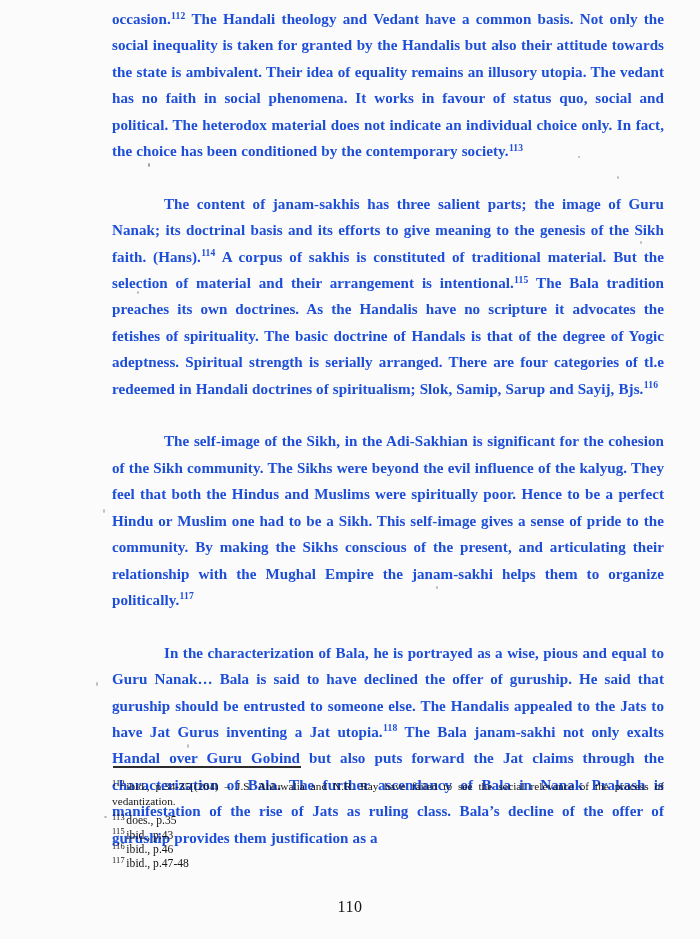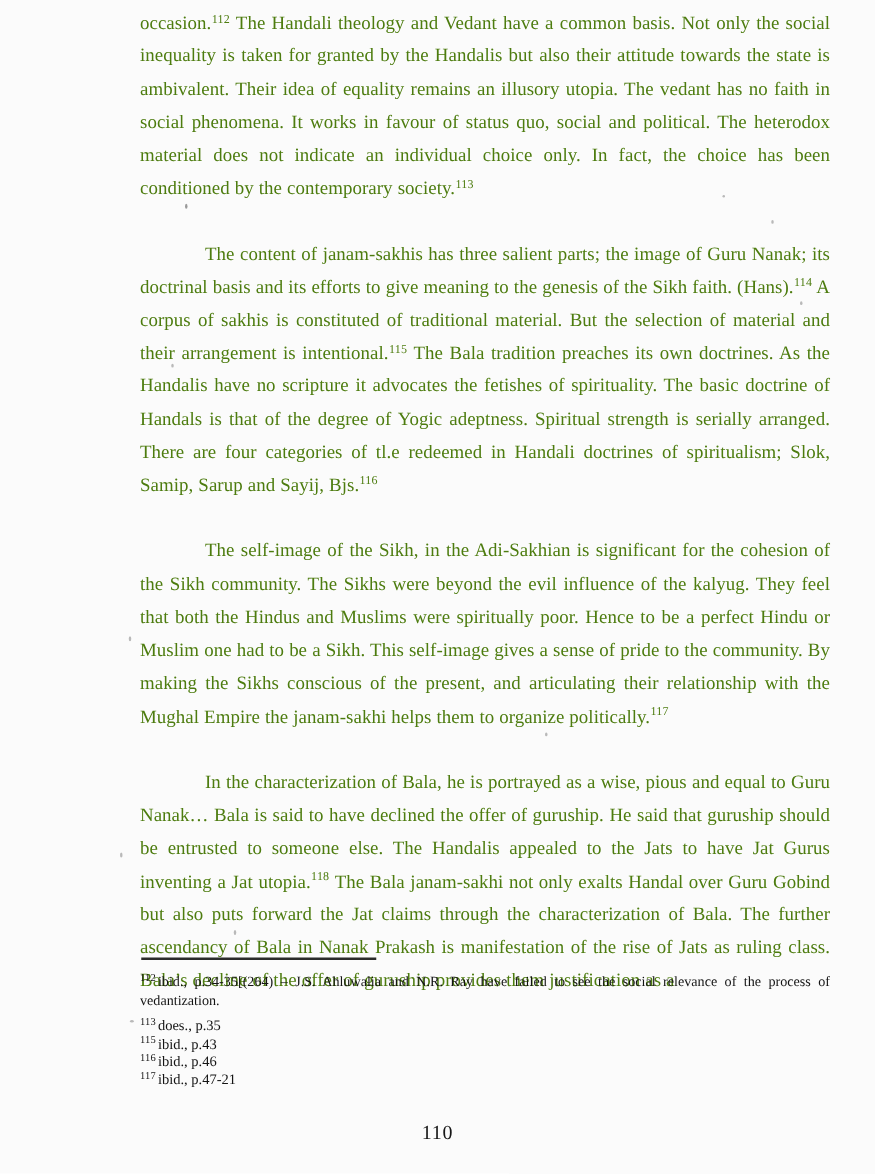--- a/index.html
+++ b/index.html
@@ -28,21 +28,22 @@
   }
 
   .para {
     margin: 0;
     text-align: justify;
     text-justify: inter-word;
     font-size: 15.1px;
     line-height: 26.4px;
     letter-spacing: 0.05px;
     word-spacing: 0.2px;
-    color: #4d7c0f;
+    color: #1d4ed8;
+    font-weight: bold;
     -webkit-font-smoothing: none;
   }
   .para + .para {
     margin-top: 26.4px;
   }
   .para.indent {
     text-indent: 52px;
   }
 
   
@@ -151,19 +152,19 @@
   <div class="footnote-rule"></div>
 
   <div class="footnotes">
     <p class="fn-first">
       <sup class="fnum">112</sup><span>ibid., p.34-35[(264) – J.S. Ahluwalia and N.R. Ray have failed to see the social relevance of the process of vedantization.</span>
     </p>
     <ul class="fn-list">
         <li class="fn-item"><sup class="fnum">113</sup><span>does., p.35</span></li>
         <li class="fn-item"><sup class="fnum">115</sup><span>ibid., p.43</span></li>
         <li class="fn-item"><sup class="fnum">116</sup><span>ibid., p.46</span></li>
-        <li class="fn-item"><sup class="fnum">117</sup><span>ibid., p.47-21</span></li>
+        <li class="fn-item"><sup class="fnum">117</sup><span>ibid., p.47-48</span></li>
       </ul>
   </div>
 
   <div class="page-number">110</div>
 
 </div>
 
 </body></html>

